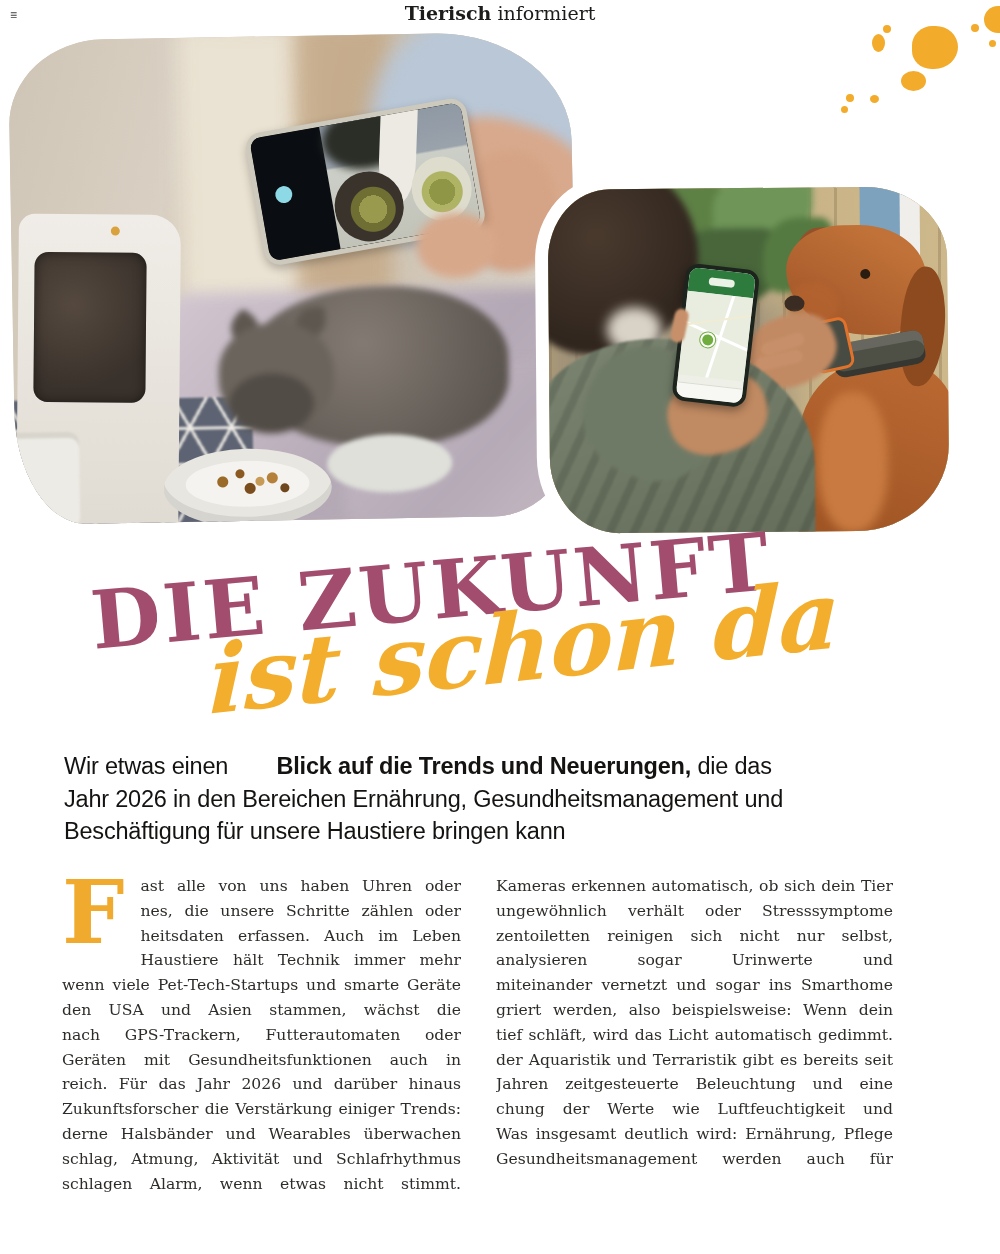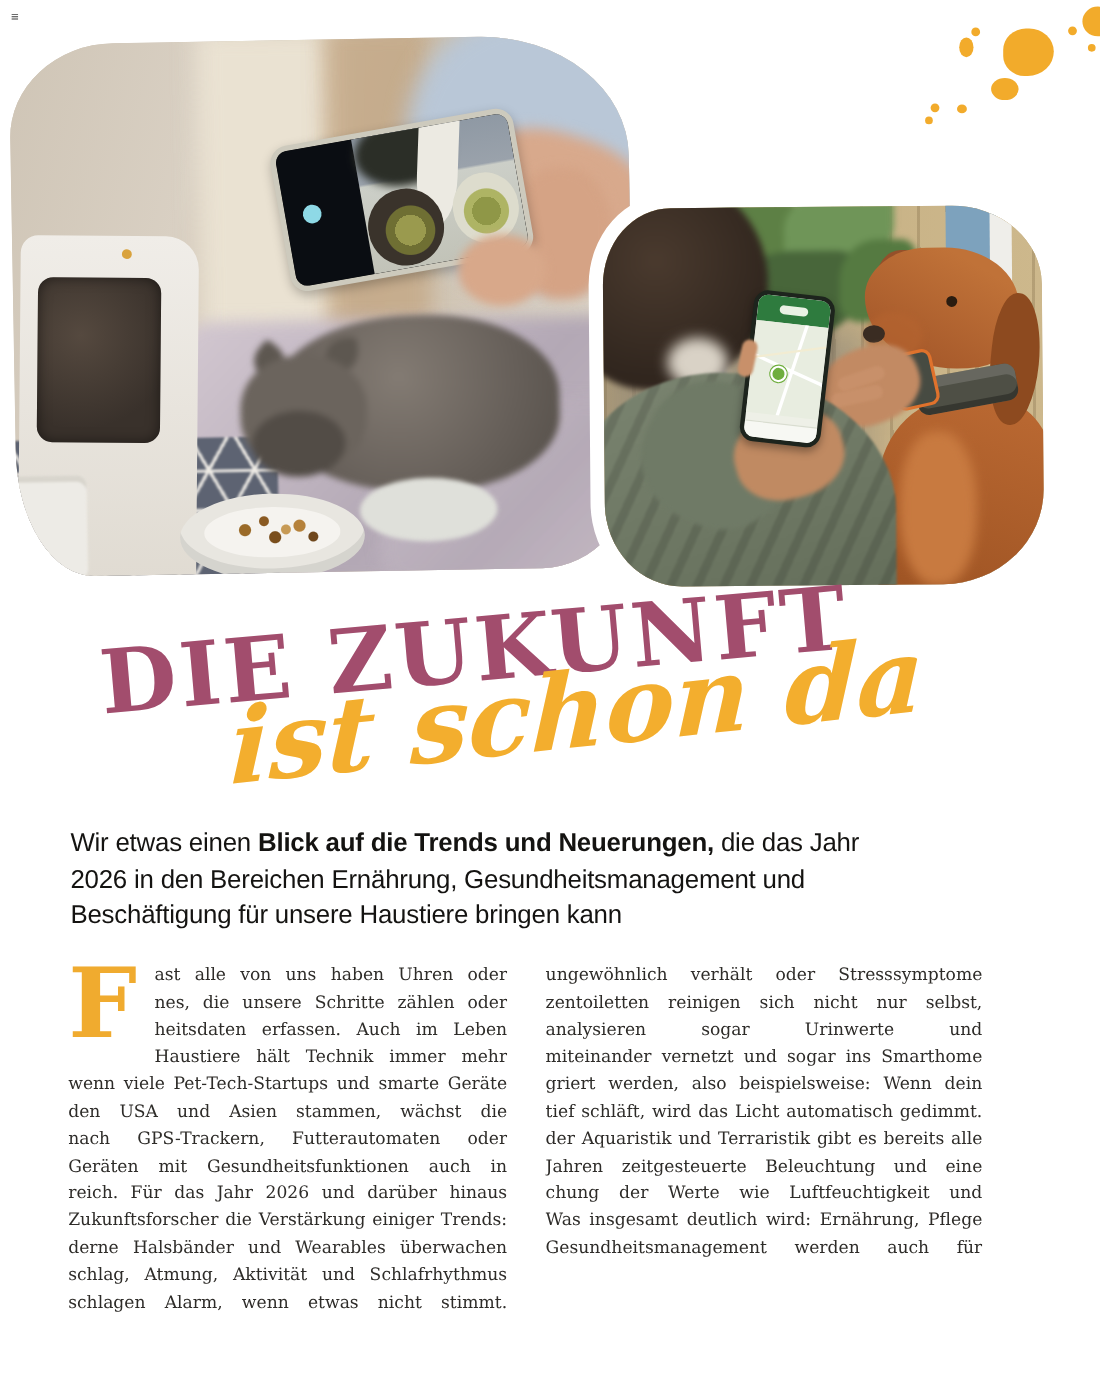--- a/index.html
+++ b/index.html
@@ -138,41 +138,44 @@
   .headline{position:absolute;left:90px;top:544px;z-index:5;white-space:nowrap;
             font-family:"DejaVu Serif",serif;font-weight:bold;font-size:80px;letter-spacing:3px;
             color:#a24d6d;transform:rotate(-5deg);transform-origin:50% 50%;}
   .headline-script{position:absolute;left:208px;top:592px;z-index:6;white-space:nowrap;
             font-family:"DejaVu Serif",serif;font-style:italic;font-weight:bold;font-size:94px;
             color:#f3ae2e;transform:rotate(-6deg) skewX(-8deg);}
 
   
   .intro{position:absolute;left:64px;top:750px;width:745px;
          font-size:23.5px;line-height:32.6px;color:#141311;letter-spacing:-0.2px;}
-  .intro .b{font-weight:bold;}
+  .intro .b{font-weight:bold;margin-left:42px;}
 
   
   .col{position:absolute;top:874px;font-family:"DejaVu Serif",serif;
        font-size:15.6px;line-height:24.8px;color:#2e2c29;}
   .col-l{left:62px;width:399px;}
   .col-r{left:496px;width:397px;}
   .line{height:24.8px;overflow:hidden;text-align:justify;text-align-last:justify;}
   .dropcap{float:left;font-family:"DejaVu Serif",serif;font-weight:bold;font-size:88px;
            line-height:70px;height:74px;color:#f0ab2f;margin:3px 16px 0 0;}
 
   
   .pageno{position:absolute;top:1224px;left:0;width:944px;text-align:center;
           font-weight:bold;font-size:20px;color:#1f1f1f;}
 </style>
 </head>
 <body>
 
 <div class="page">
 
   <div class="corner-mark">≡</div>
+  <div class="hdr">
+    <span class="b">Tierisch</span><span> informiert</span>
+  </div>
 
   <div>
     <div class="dot" style="left:912px;top:26px;width:46px;height:43px;border-radius:48% 52% 55% 45%;"></div>
     <div class="dot" style="left:901px;top:71px;width:25px;height:20px;"></div>
     <div class="dot" style="left:872px;top:34px;width:13px;height:18px;"></div>
     <div class="dot" style="left:883px;top:25px;width:8px;height:8px;"></div>
     <div class="dot" style="left:984px;top:6px;width:28px;height:27px;"></div>
     <div class="dot" style="left:971px;top:24px;width:8px;height:8px;"></div>
     <div class="dot" style="left:989px;top:40px;width:7px;height:7px;"></div>
     <div class="dot" style="left:846px;top:94px;width:8px;height:8px;"></div>
@@ -291,27 +294,28 @@
         <div class="line">Geräten mit Gesundheitsfunktionen auch in Öster-</div>
         <div class="line">reich. Für das Jahr 2026 und darüber hinaus sehen</div>
         <div class="line">Zukunftsforscher die Verstärkung einiger Trends: Mo-</div>
         <div class="line">derne Halsbänder und Wearables überwachen Herz-</div>
         <div class="line">schlag, Atmung, Aktivität und Schlafrhythmus und</div>
         <div class="line">schlagen Alarm, wenn etwas nicht stimmt. Intelligente</div>
       </div>
   </div>
   <div class="col col-r">
     <div>
+        <div class="line">Kameras erkennen automatisch, ob sich dein Tier</div>
         <div class="line">ungewöhnlich verhält oder Stresssymptome zeigt. Kat-</div>
         <div class="line">zentoiletten reinigen sich nicht nur selbst, sondern</div>
         <div class="line">analysieren sogar Urinwerte und Toilettenverhalten,</div>
         <div class="line">miteinander vernetzt und sogar ins Smarthome inte-</div>
         <div class="line">griert werden, also beispielsweise: Wenn dein Hund</div>
         <div class="line">tief schläft, wird das Licht automatisch gedimmt. In</div>
-        <div class="line">der Aquaristik und Terraristik gibt es bereits alle</div>
+        <div class="line">der Aquaristik und Terraristik gibt es bereits seit</div>
         <div class="line">Jahren zeitgesteuerte Beleuchtung und eine Überwa-</div>
         <div class="line">chung der Werte wie Luftfeuchtigkeit und Temperatur.</div>
         <div class="line">Was insgesamt deutlich wird: Ernährung, Pflege und</div>
         <div class="line">Gesundheitsmanagement werden auch für Haustiere</div>
       </div>
   </div>
 
 
 </div>
 

